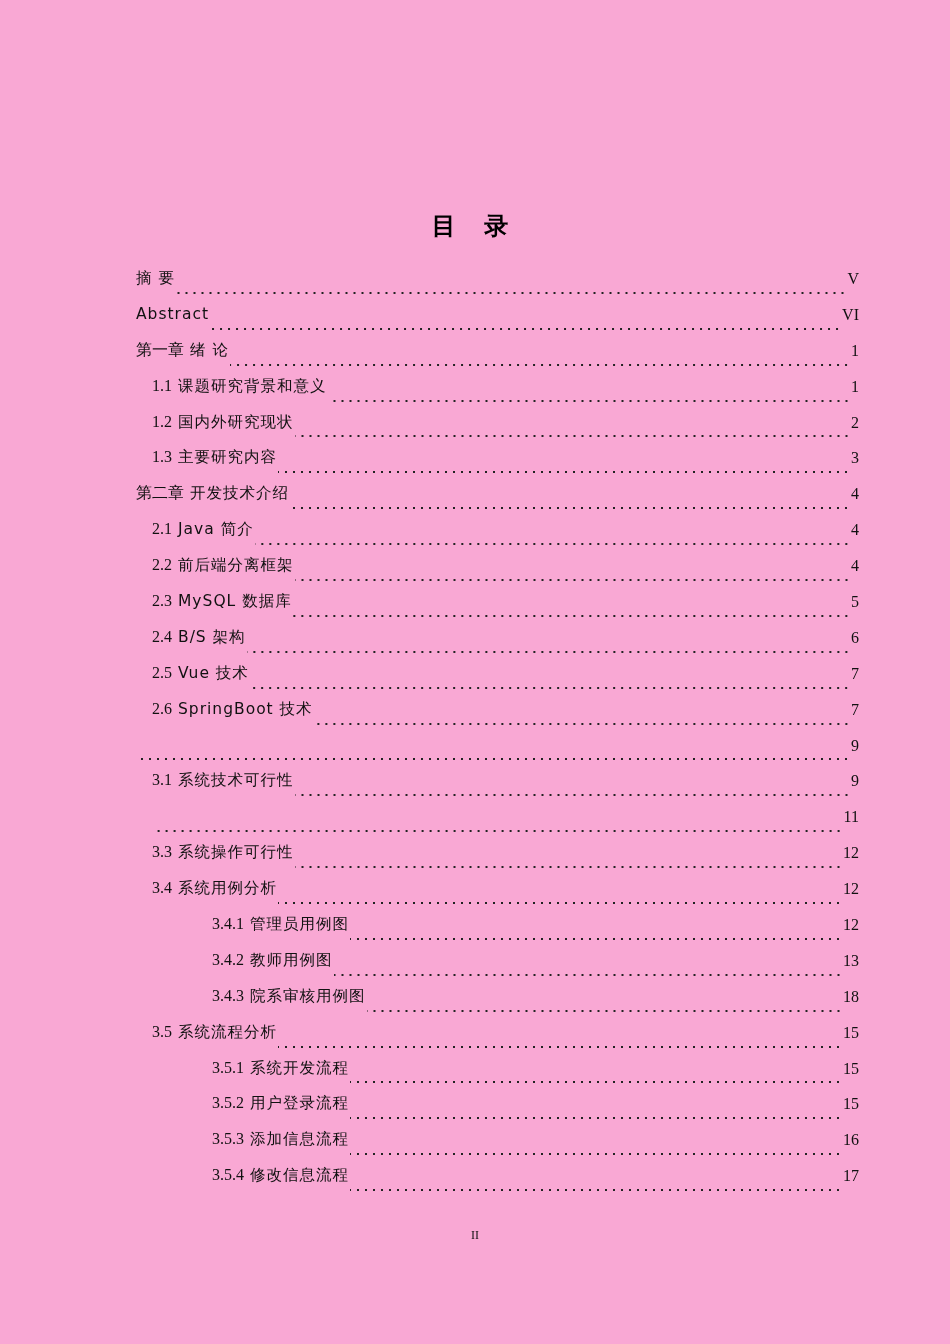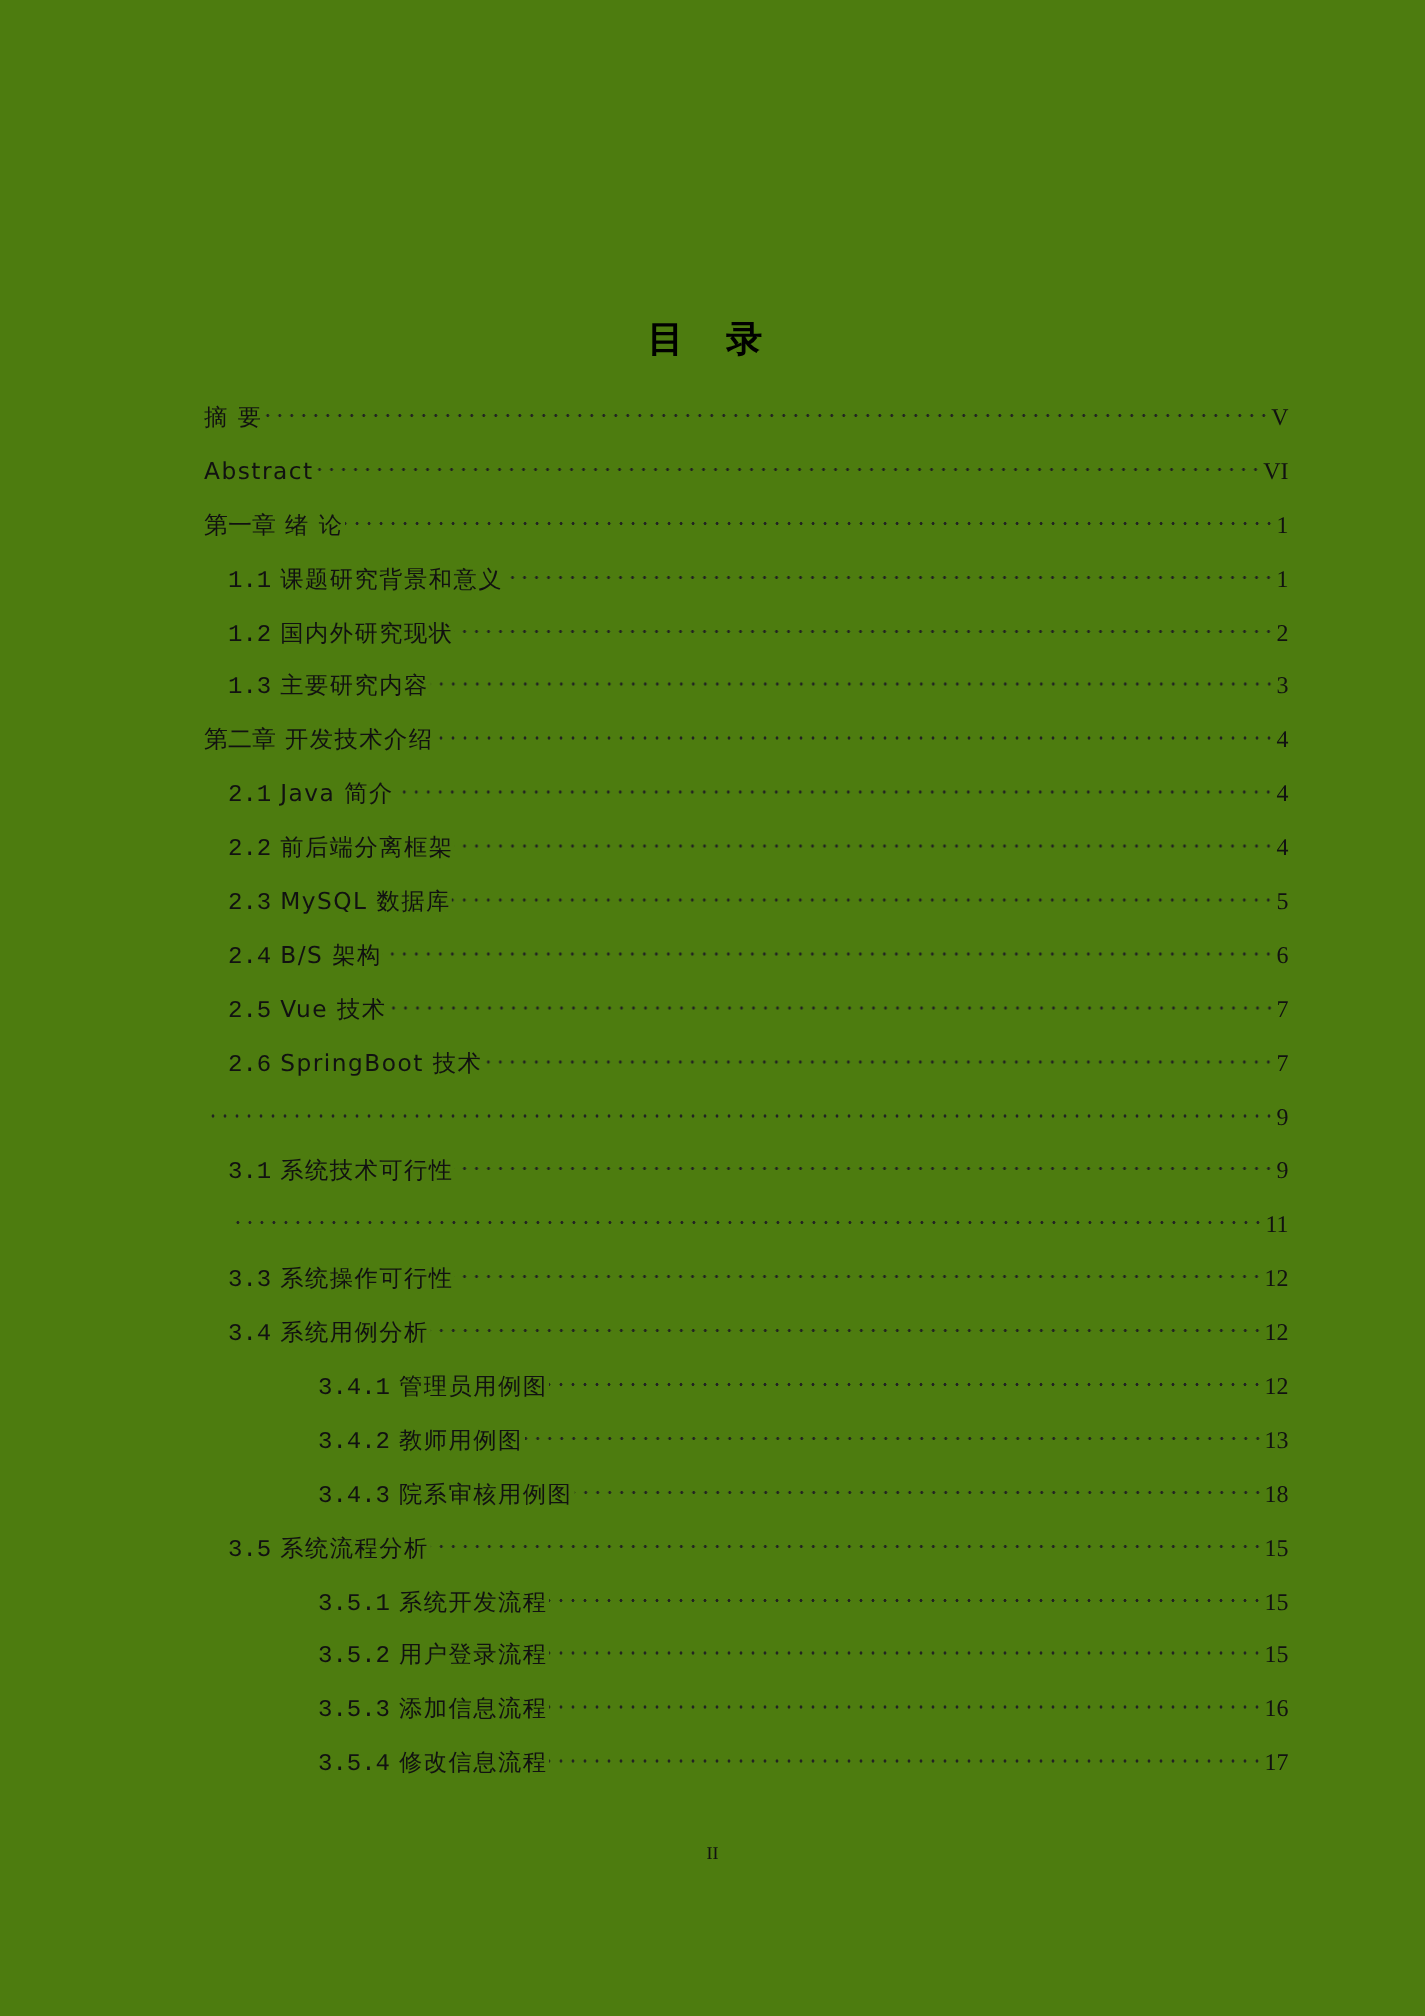--- a/index.html
+++ b/index.html
@@ -12,21 +12,21 @@
       height: 1344px;
       position: relative;
       overflow: hidden;
       color: #000000;
     }
     .page {
       position: absolute;
       left: 0; top: 0;
       width: 950px;
       height: 1344px;
-      background: #4d7c0f;
+      background: #f9a8d4;
     }
     .toc-title {
       position: absolute;
       top: 208px;
       left: 0;
       width: 100%;
       text-align: center;
       font-family: "DejaVu Sans", sans-serif;
       font-weight: bold;
       font-size: 24px;
@@ -37,40 +37,40 @@
       position: absolute;
       left: 136px;
       top: 261px;
       width: 723px;
       margin: 0;
       padding: 0;
       list-style: none;
     }
     .toc-entry {
       display: flex;
-      align-items: flex-start;
+      align-items: flex-end;
       height: 35.9px;
       line-height: 35.9px;
       font-family: "Liberation Mono", "DejaVu Sans Mono", monospace;
       font-size: 16px;
       color: #111111;
       white-space: nowrap;
       overflow: hidden;
     }
     .toc-entry.level-1 { padding-left: 0; }
     .toc-entry.level-2 { padding-left: 16px; }
     .toc-entry.level-3 { padding-left: 76px; }
     .toc-entry .entry-text {
       flex: 0 0 auto;
       font-family: "DejaVu Sans", "Liberation Sans", sans-serif;
       font-size: 15.5px;
       letter-spacing: 1px;
     }
     .toc-entry .entry-text .num {
-      font-family: Liberation Mono, monospace;
+      font-family: Liberation Serif, serif;
       font-size: 16px;
       letter-spacing: 0;
       margin-right: 6px;
     }
     .toc-entry .leader {
       flex: 1 1 auto;
       overflow: hidden;
       margin: 0 1px;
       position: relative;
       height: 20px;

